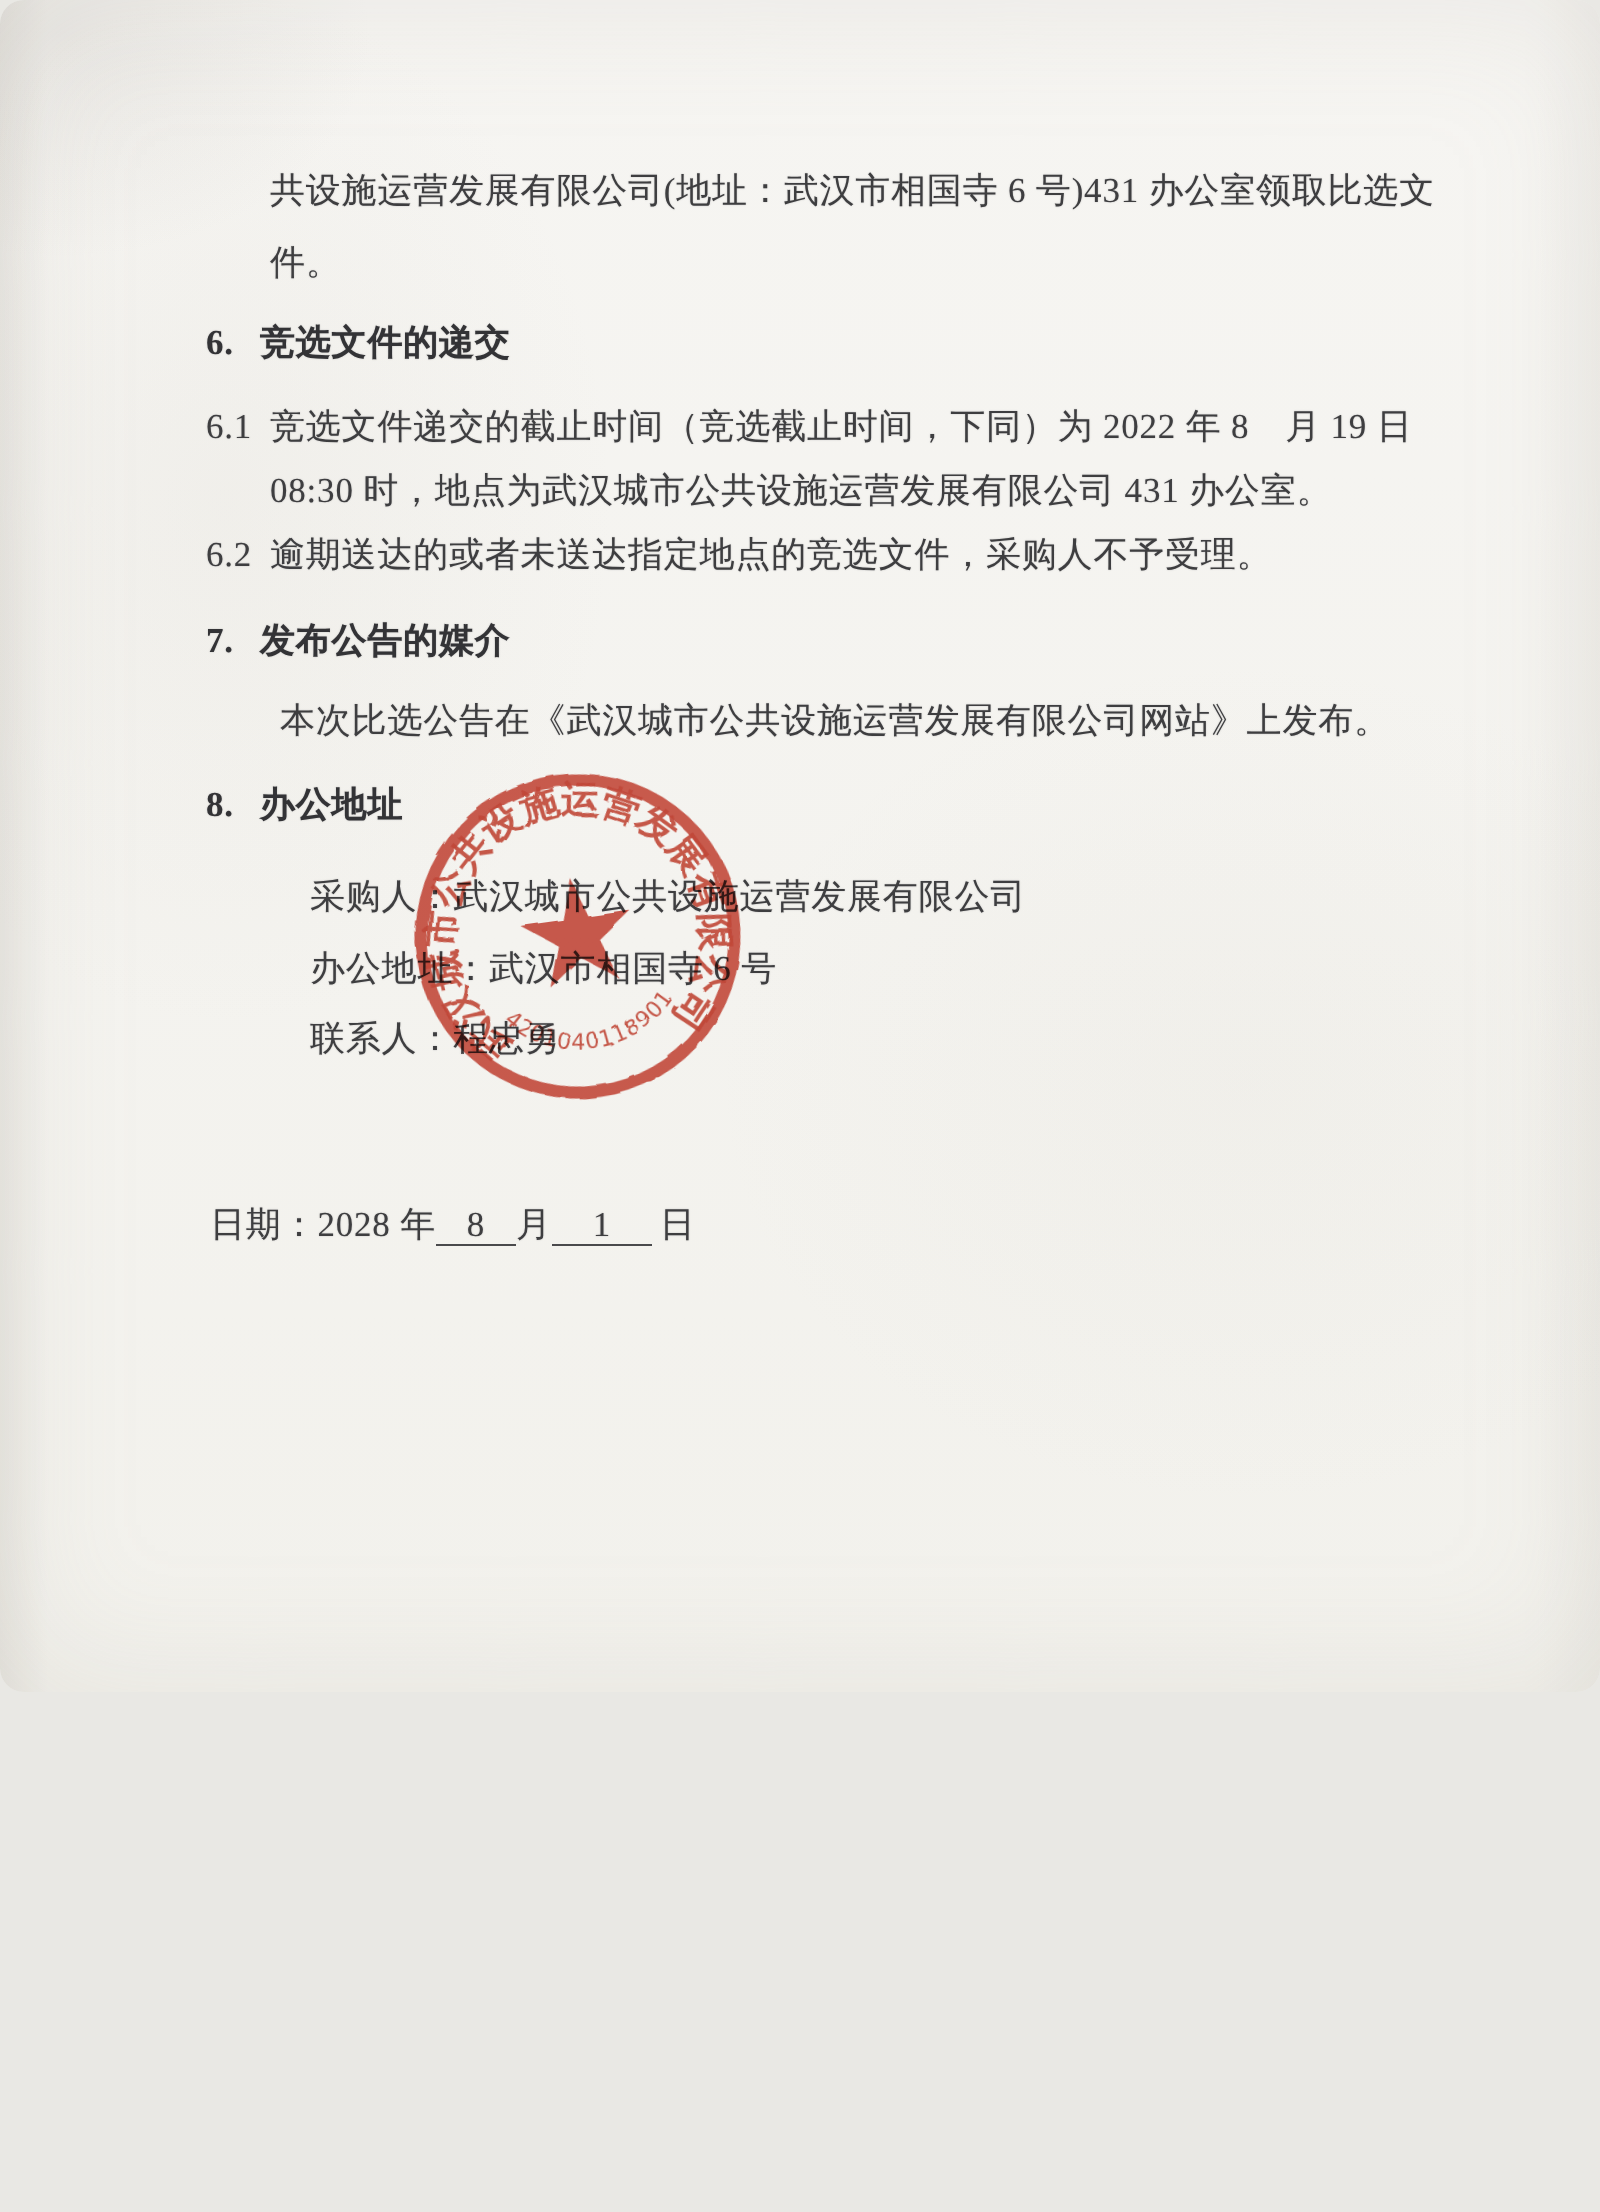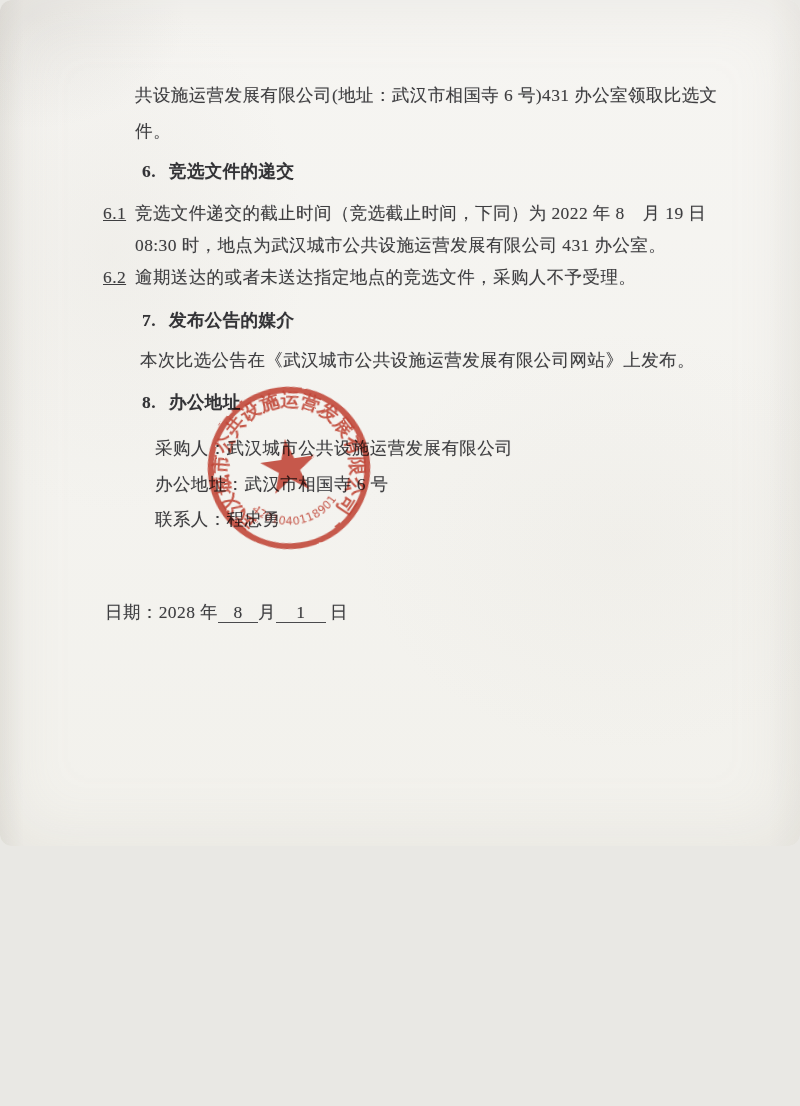--- a/index.html
+++ b/index.html
@@ -24,29 +24,28 @@
   }
   .row {
     position: absolute;
     white-space: nowrap;
     font-size: 17.5px;
     line-height: 23px;
     color: #3e3e40;
     letter-spacing: 0.4px;
     text-shadow: 0 0 0.8px rgba(70,70,75,0.35);
   }
-  .heading { font-weight: 700; color: #333336; margin-left: 39px; }
+  .heading { font-weight: 700; color: #333336; }
   .num {
     display: inline-block;
     width: 27px;
   }
   .num-item {
     display: inline-block;
     width: 32px;
-    text-decoration: underline;
   }
   .u-seg {
     display: inline-block;
     text-align: center;
     border-bottom: 1.6px solid #4a4a4c;
     line-height: 20px;
   }
   .u-month { min-width: 40px; }
   .u-day   { min-width: 50px; }
   

